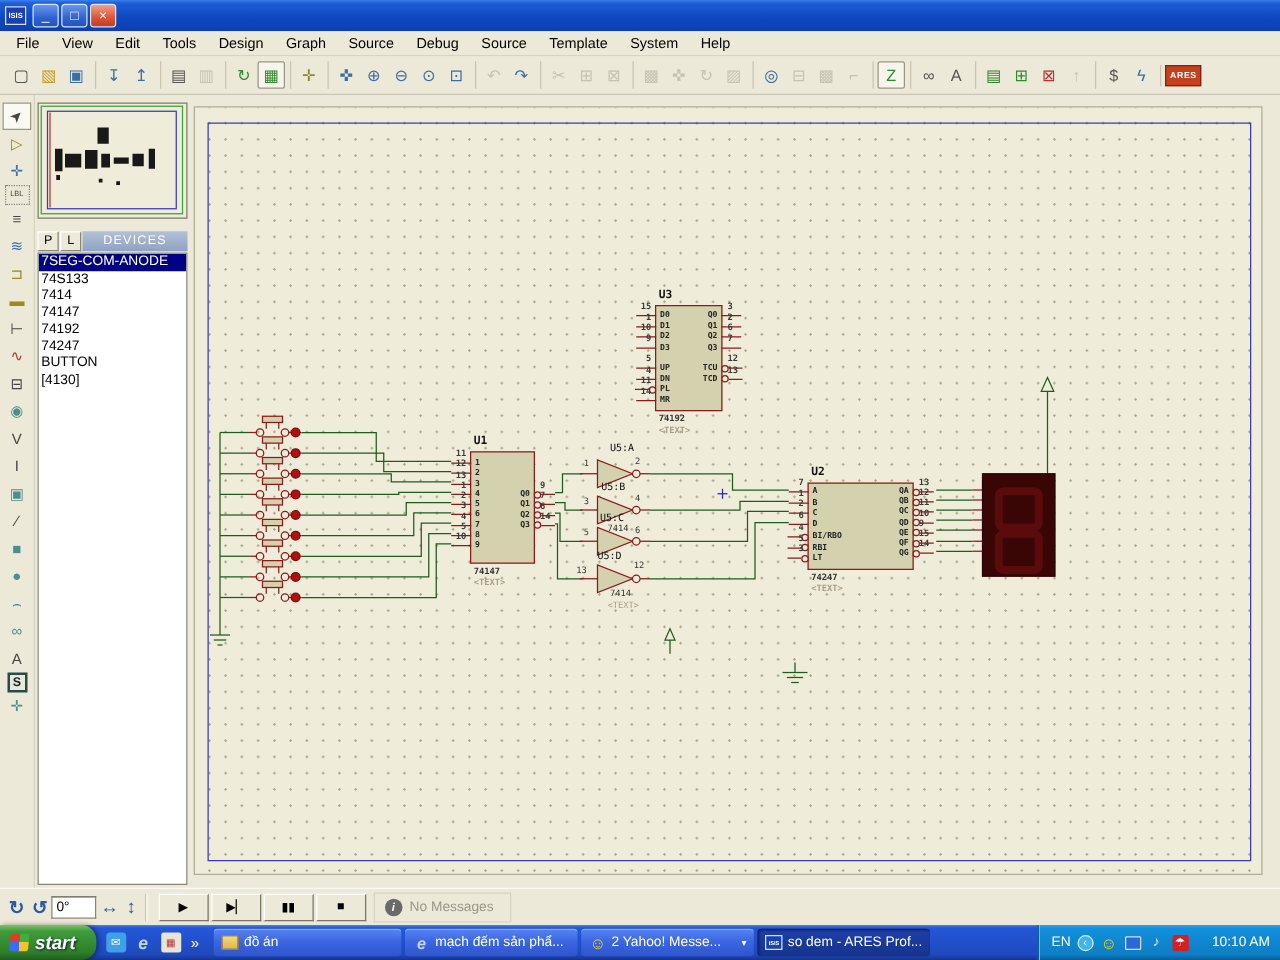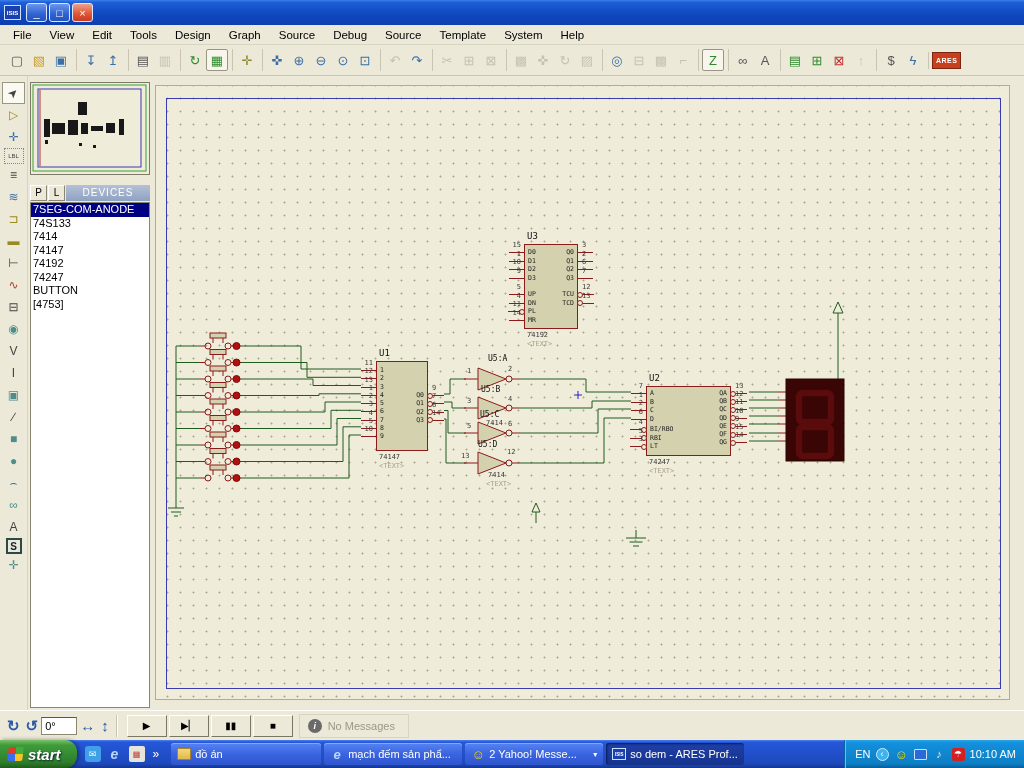--- a/index.html
+++ b/index.html
@@ -59,21 +59,21 @@
   .devitem.selected{background:#000082;color:#fff;}
 
   .canvaswrap{flex:1;background:#ece9d8;padding:9px 14px 10px 3px;}
   .canvas{position:relative;width:100%;height:100%;background:#efecd9;border:1px solid #b0ac9a;
     background-image:radial-gradient(#a8a88a 0.9px, transparent 1.1px);
     background-size:13px 13px;background-position:5px 6px;overflow:hidden;}
   .sheetborder{position:absolute;left:10px;top:12px;width:835px;height:591px;border:1px solid #3b3bb0;}
   .cansvg{position:absolute;left:0;top:0;}
 
   
-  .chip{position:absolute;background:#d4d1ae;border:1px solid #8b1a1a;}
+  .chip{position:absolute;background:#d4d1ae;border:1px solid #8b1a1a;font-weight:bold;}
   #u1{left:220px;top:275px;width:52px;height:90px;}
   #u2{left:490px;top:300px;width:85px;height:70px;}
   #u3{left:368px;top:158px;width:54px;height:85px;}
   .pins{position:absolute;left:0;right:0;}
   .pin{position:relative;}
   #u1 .pin{height:8.25px;} #u2 .L .pin{height:8.5px;} #u2 .R .pin{height:8.2px;} #u3 .pin{height:8.5px;}
   #u1 .L{top:4px;} #u1 .R{top:29px;} #u2 .L{top:2px;} #u2 .R{top:2px;} #u3 .L{top:3px;} #u3 .R{top:3px;}
   #u2 .L .pin:nth-child(5){margin-top:2px;}
   #u3 .L .pin:nth-child(5){margin-top:8px;}
   #u3 .R .pin:nth-child(5){margin-top:8px;}
@@ -150,21 +150,21 @@
   .tray{height:28px;display:flex;align-items:center;gap:5px;padding:0 8px 0 10px;
     background:linear-gradient(180deg,#2aa5ec 0%,#1390dc 10%,#0d7ec4 85%,#0a5c96 100%);
     border-left:1px solid #0a62a0;box-shadow:inset 1px 0 0 #5ec4f4;}
   .lang{color:#fff;font-size:11px;}
   .trico{width:15px;height:14px;display:flex;align-items:center;justify-content:center;font-size:11px;color:#fff;}
   .trico.chev{background:#3fb2f0;border-radius:50%;width:13px;height:13px;font-size:9px;border:1px solid #d0ecfc;}
   .trico.ym2{color:#ffd900;font-size:13px;}
   .trico.disp{background:#2a6ad8;border:1px solid #cfe0ff;border-radius:1px;width:13px;height:11px;}
   .trico.vol{color:#e8e8e8;}
   .trico.av{background:#d42020;border-radius:2px;color:#fff;font-size:9px;width:13px;height:13px;}
-  .clock{color:#fff;font-size:11px;margin-left:0;}
+  .clock{color:#fff;font-size:11px;margin-left:14px;}
 </style>
 </head>
 <body>
 
 <div class="titlebar" data-name="title-bar">
   <div class="appicon" data-name="app-icon">ISIS</div>
   <div class="winbtns">
     <div class="wbtn" data-name="minimize-button">_</div>
     <div class="wbtn" data-name="maximize-button">□</div>
     <div class="wbtn close" data-name="close-button">×</div>
@@ -358,21 +358,21 @@
       <div class="devhdr" data-name="devices-header">DEVICES</div>
     </div>
     <div class="devlist" data-name="device-list">
         <div class="devitem selected" data-name="device-list-item">7SEG-COM-ANODE</div>
         <div class="devitem" data-name="device-list-item">74S133</div>
         <div class="devitem" data-name="device-list-item">7414</div>
         <div class="devitem" data-name="device-list-item">74147</div>
         <div class="devitem" data-name="device-list-item">74192</div>
         <div class="devitem" data-name="device-list-item">74247</div>
         <div class="devitem" data-name="device-list-item">BUTTON</div>
-        <div class="devitem" data-name="device-list-item">[4753]</div>
+        <div class="devitem" data-name="device-list-item">[4130]</div>
       </div>
   </div>
 
   <div class="canvaswrap" data-name="canvas-wrap">
     <div class="canvas" data-name="schematic-canvas">
       <div class="sheetborder" data-name="sheet-border"></div>
 
       <svg class="cansvg" width="853" height="613" viewBox="0 0 853 613">
         <defs>
           <g id="btn">

